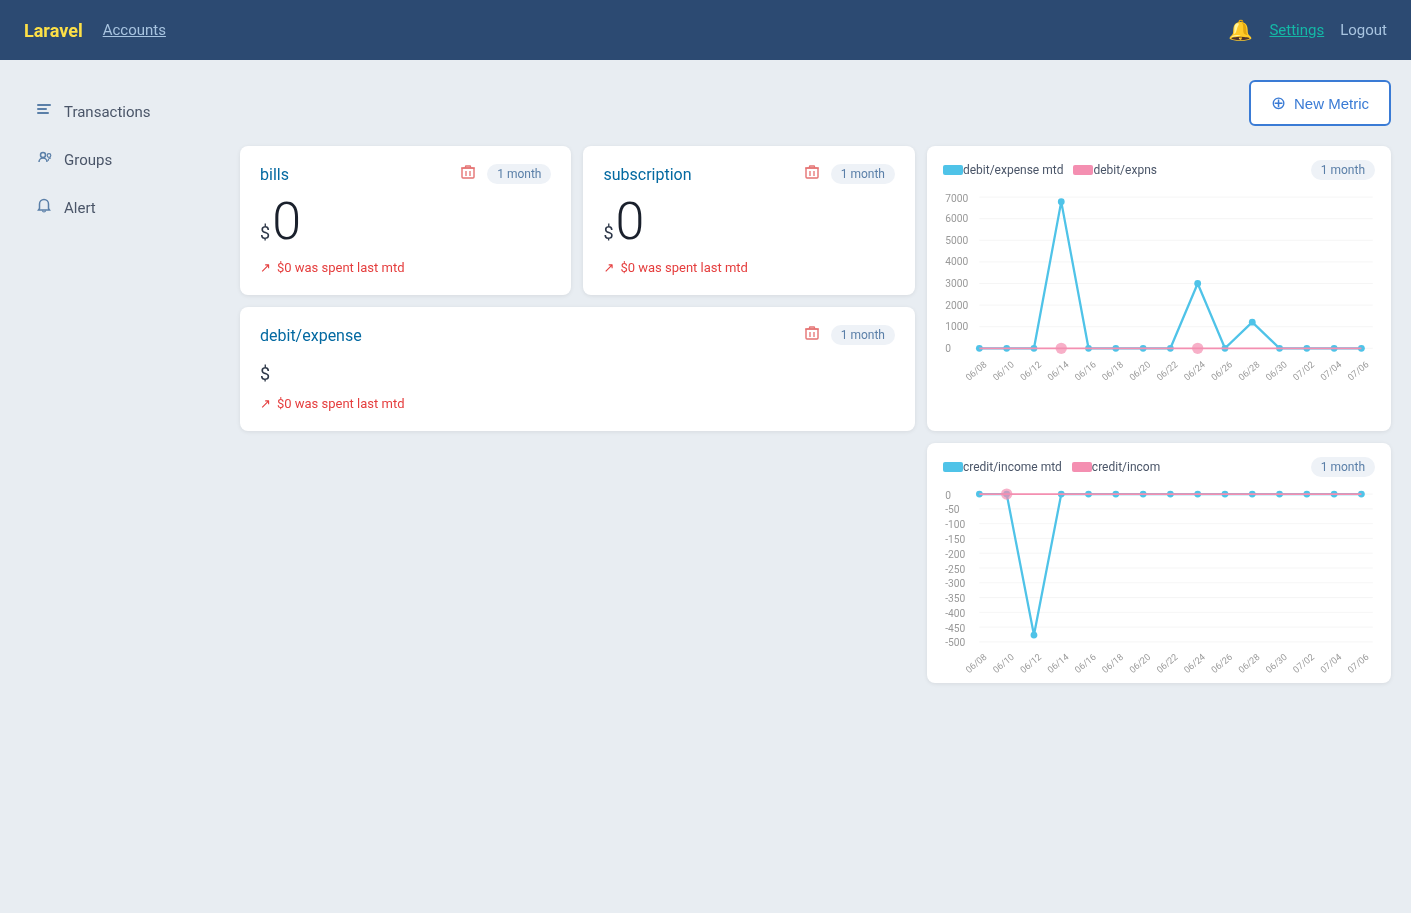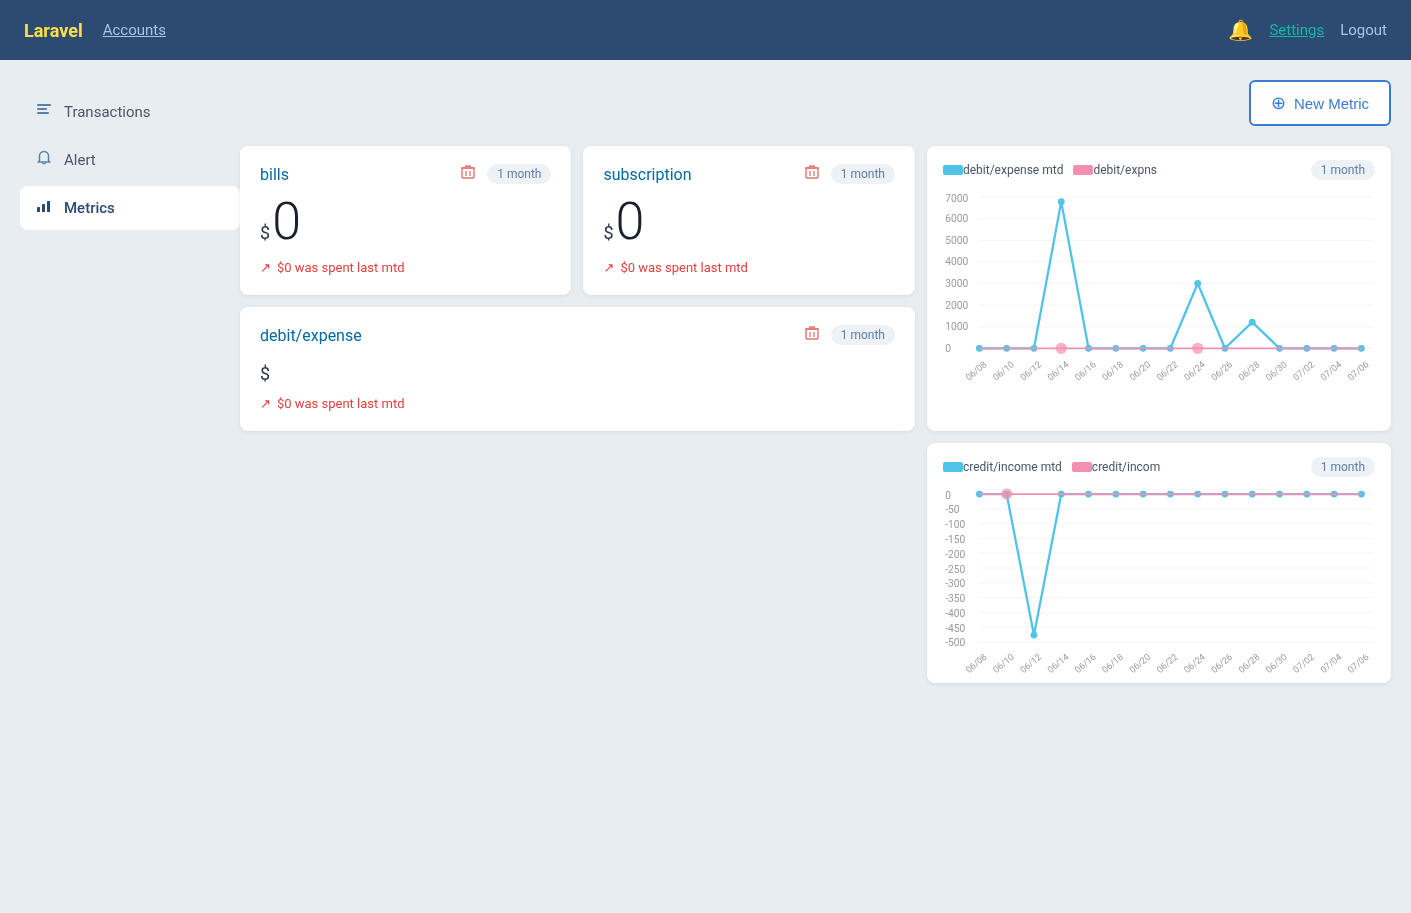--- a/index.html
+++ b/index.html
@@ -131,35 +131,36 @@
             <rect x="1" y="2" width="14" height="2" rx="1" fill="#5a7fa8"></rect>
             <rect x="1" y="6" width="10" height="2" rx="1" fill="#5a7fa8"></rect>
             <rect x="1" y="10" width="12" height="2" rx="1" fill="#5a7fa8"></rect>
           </svg>
       </span>
       <span>Transactions</span>
     </div>
     <div class="sidebar-item">
       <span class="sidebar-icon">
         <svg width="16" height="16" viewBox="0 0 16 16" fill="none">
+            <path d="M3 12c0-2.2 1.8-4 4-4s4 1.8 4 4" stroke="#5a7fa8" stroke-width="1.5" fill="none"></path>
+            <circle cx="7" cy="5" r="2.5" stroke="#5a7fa8" stroke-width="1.5" fill="none"></circle>
+            <path d="M12 11c0-1.7 1.3-3 3-3" stroke="#5a7fa8" stroke-width="1.2" fill="none"></path>
+            <circle cx="13" cy="5.5" r="1.8" stroke="#5a7fa8" stroke-width="1.2" fill="none"></circle>
+          </svg>
+      </span>
+      <span>Groups</span>
+    </div>
+    <div class="sidebar-item">
+      <span class="sidebar-icon">
+        <svg width="16" height="16" viewBox="0 0 16 16" fill="none">
             <path d="M8 1.5C5.5 1.5 3.5 3.5 3.5 6v4.5l-1 1.5h11l-1-1.5V6C12.5 3.5 10.5 1.5 8 1.5z" stroke="#5a7fa8" stroke-width="1.5" fill="none"></path>
             <path d="M6.5 12.5c0 .83.67 1.5 1.5 1.5s1.5-.67 1.5-1.5" stroke="#5a7fa8" stroke-width="1.2" fill="none"></path>
           </svg>
       </span>
       <span>Alert</span>
-    </div>
-    <div class="sidebar-item active">
-      <span class="sidebar-icon">
-        <svg width="16" height="16" viewBox="0 0 16 16" fill="none">
-            <rect x="1" y="9" width="3" height="5" rx="0.5" fill="#2c4a72"></rect>
-            <rect x="6" y="6" width="3" height="8" rx="0.5" fill="#2c4a72"></rect>
-            <rect x="11" y="3" width="3" height="11" rx="0.5" fill="#2c4a72"></rect>
-          </svg>
-      </span>
-      <span>Metrics</span>
     </div>
   </nav>
 
   <div class="content">
 
     <div class="top-bar">
       <button class="new-metric-btn">
         <span class="plus-icon">⊕</span>
         <span>New Metric</span>
       </button>

